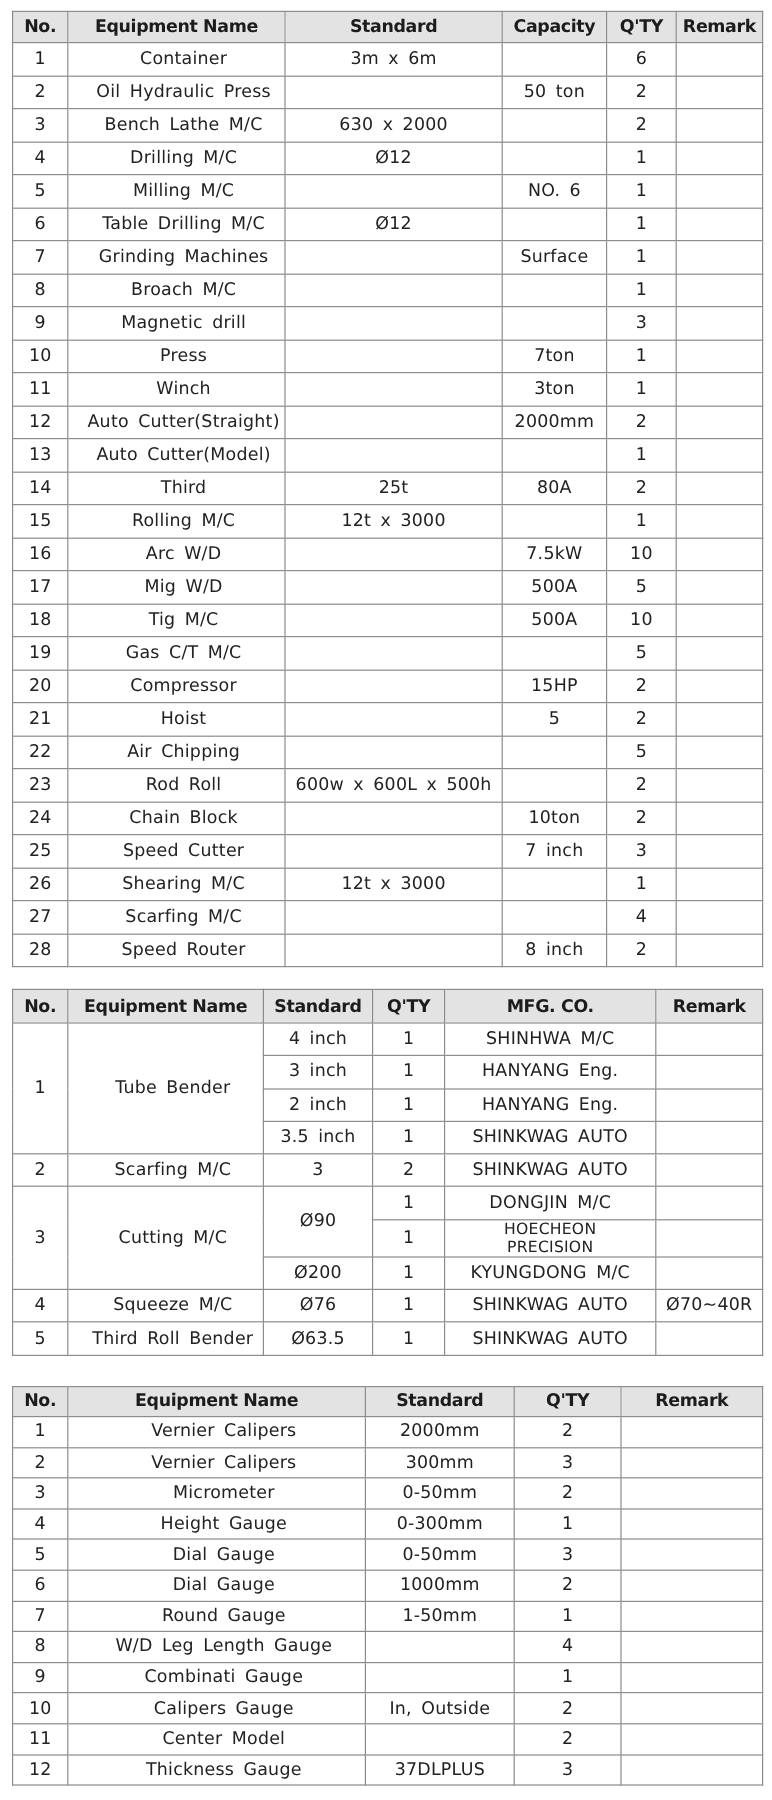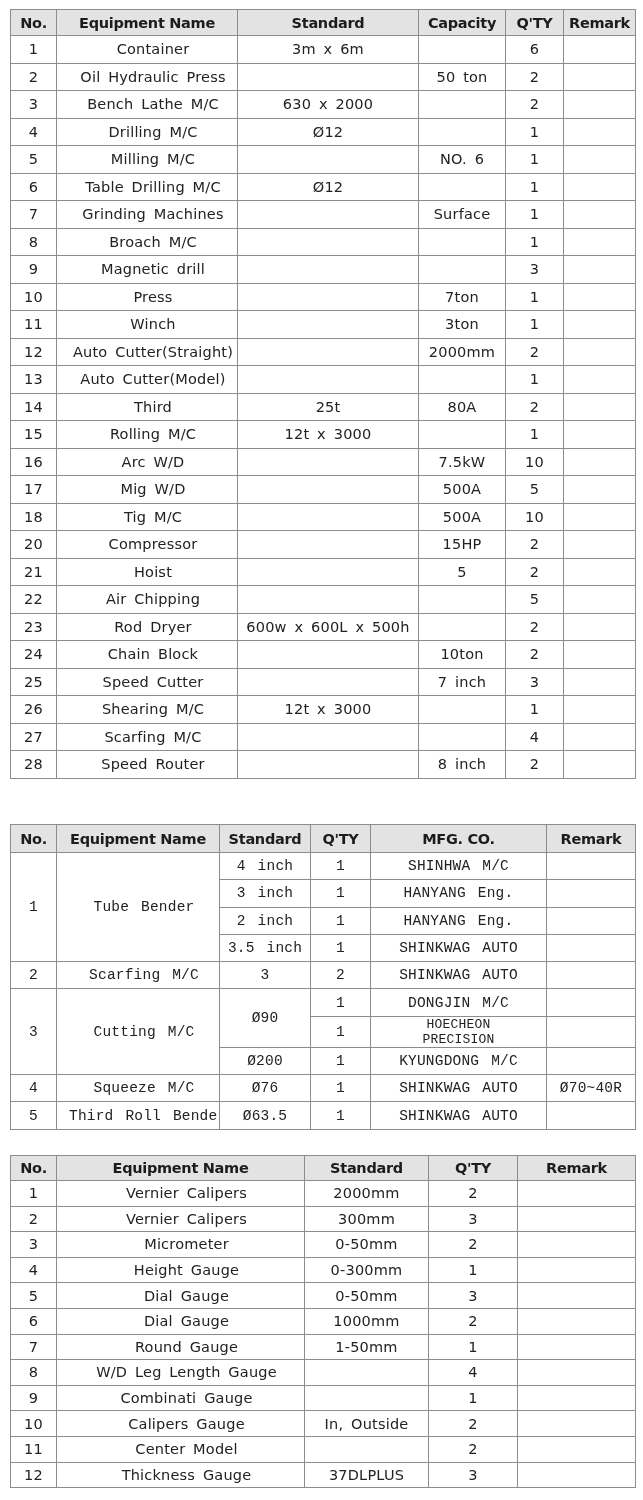--- a/index.html
+++ b/index.html
@@ -10,21 +10,21 @@
            white-space: nowrap; overflow: hidden; }
   th { background: #e3e3e3; font-weight: bold; font-size: 14.5px; color: #1c1c1c; letter-spacing: -0.3px; word-spacing: 0; }
   td.c { text-align: center; }
   td.l { text-align: center; padding-left: 12px; }
   td.sm { font-size: 13px; line-height: 15px; white-space: normal; word-spacing: 1px; }
   #t1 { top: 9px; }
   #t1 th { height: 25px; }
   #t1 td { height: 26.5px; }
   #t2 { top: 824px; }
   #t2 th { height: 27px; }
-  #t2 td { height: 26.3px; font-family: Liberation Mono, monospace; }
+  #t2 td { height: 26.3px; }
   #t3 { top: 1155px; }
   #t3 th { height: 24px; }
   #t3 td { height: 24.6px; }
 </style>
 </head>
 <body>
 
 <table id="t1">
   <colgroup>
     <col style="width:46px">
@@ -183,20 +183,28 @@
       </tr>
       <tr>
         <td class="c">18</td>
         <td class="l">Tig M/C</td>
         <td class="c"></td>
         <td class="c">500A</td>
         <td class="c">10</td>
         <td class="c"></td>
       </tr>
       <tr>
+        <td class="c">19</td>
+        <td class="l">Gas C/T M/C</td>
+        <td class="c"></td>
+        <td class="c"></td>
+        <td class="c">5</td>
+        <td class="c"></td>
+      </tr>
+      <tr>
         <td class="c">20</td>
         <td class="l">Compressor</td>
         <td class="c"></td>
         <td class="c">15HP</td>
         <td class="c">2</td>
         <td class="c"></td>
       </tr>
       <tr>
         <td class="c">21</td>
         <td class="l">Hoist</td>
@@ -208,21 +216,21 @@
       <tr>
         <td class="c">22</td>
         <td class="l">Air Chipping</td>
         <td class="c"></td>
         <td class="c"></td>
         <td class="c">5</td>
         <td class="c"></td>
       </tr>
       <tr>
         <td class="c">23</td>
-        <td class="l">Rod Dryer</td>
+        <td class="l">Rod Roll</td>
         <td class="c">600w x 600L x 500h</td>
         <td class="c"></td>
         <td class="c">2</td>
         <td class="c"></td>
       </tr>
       <tr>
         <td class="c">24</td>
         <td class="l">Chain Block</td>
         <td class="c"></td>
         <td class="c">10ton</td>

